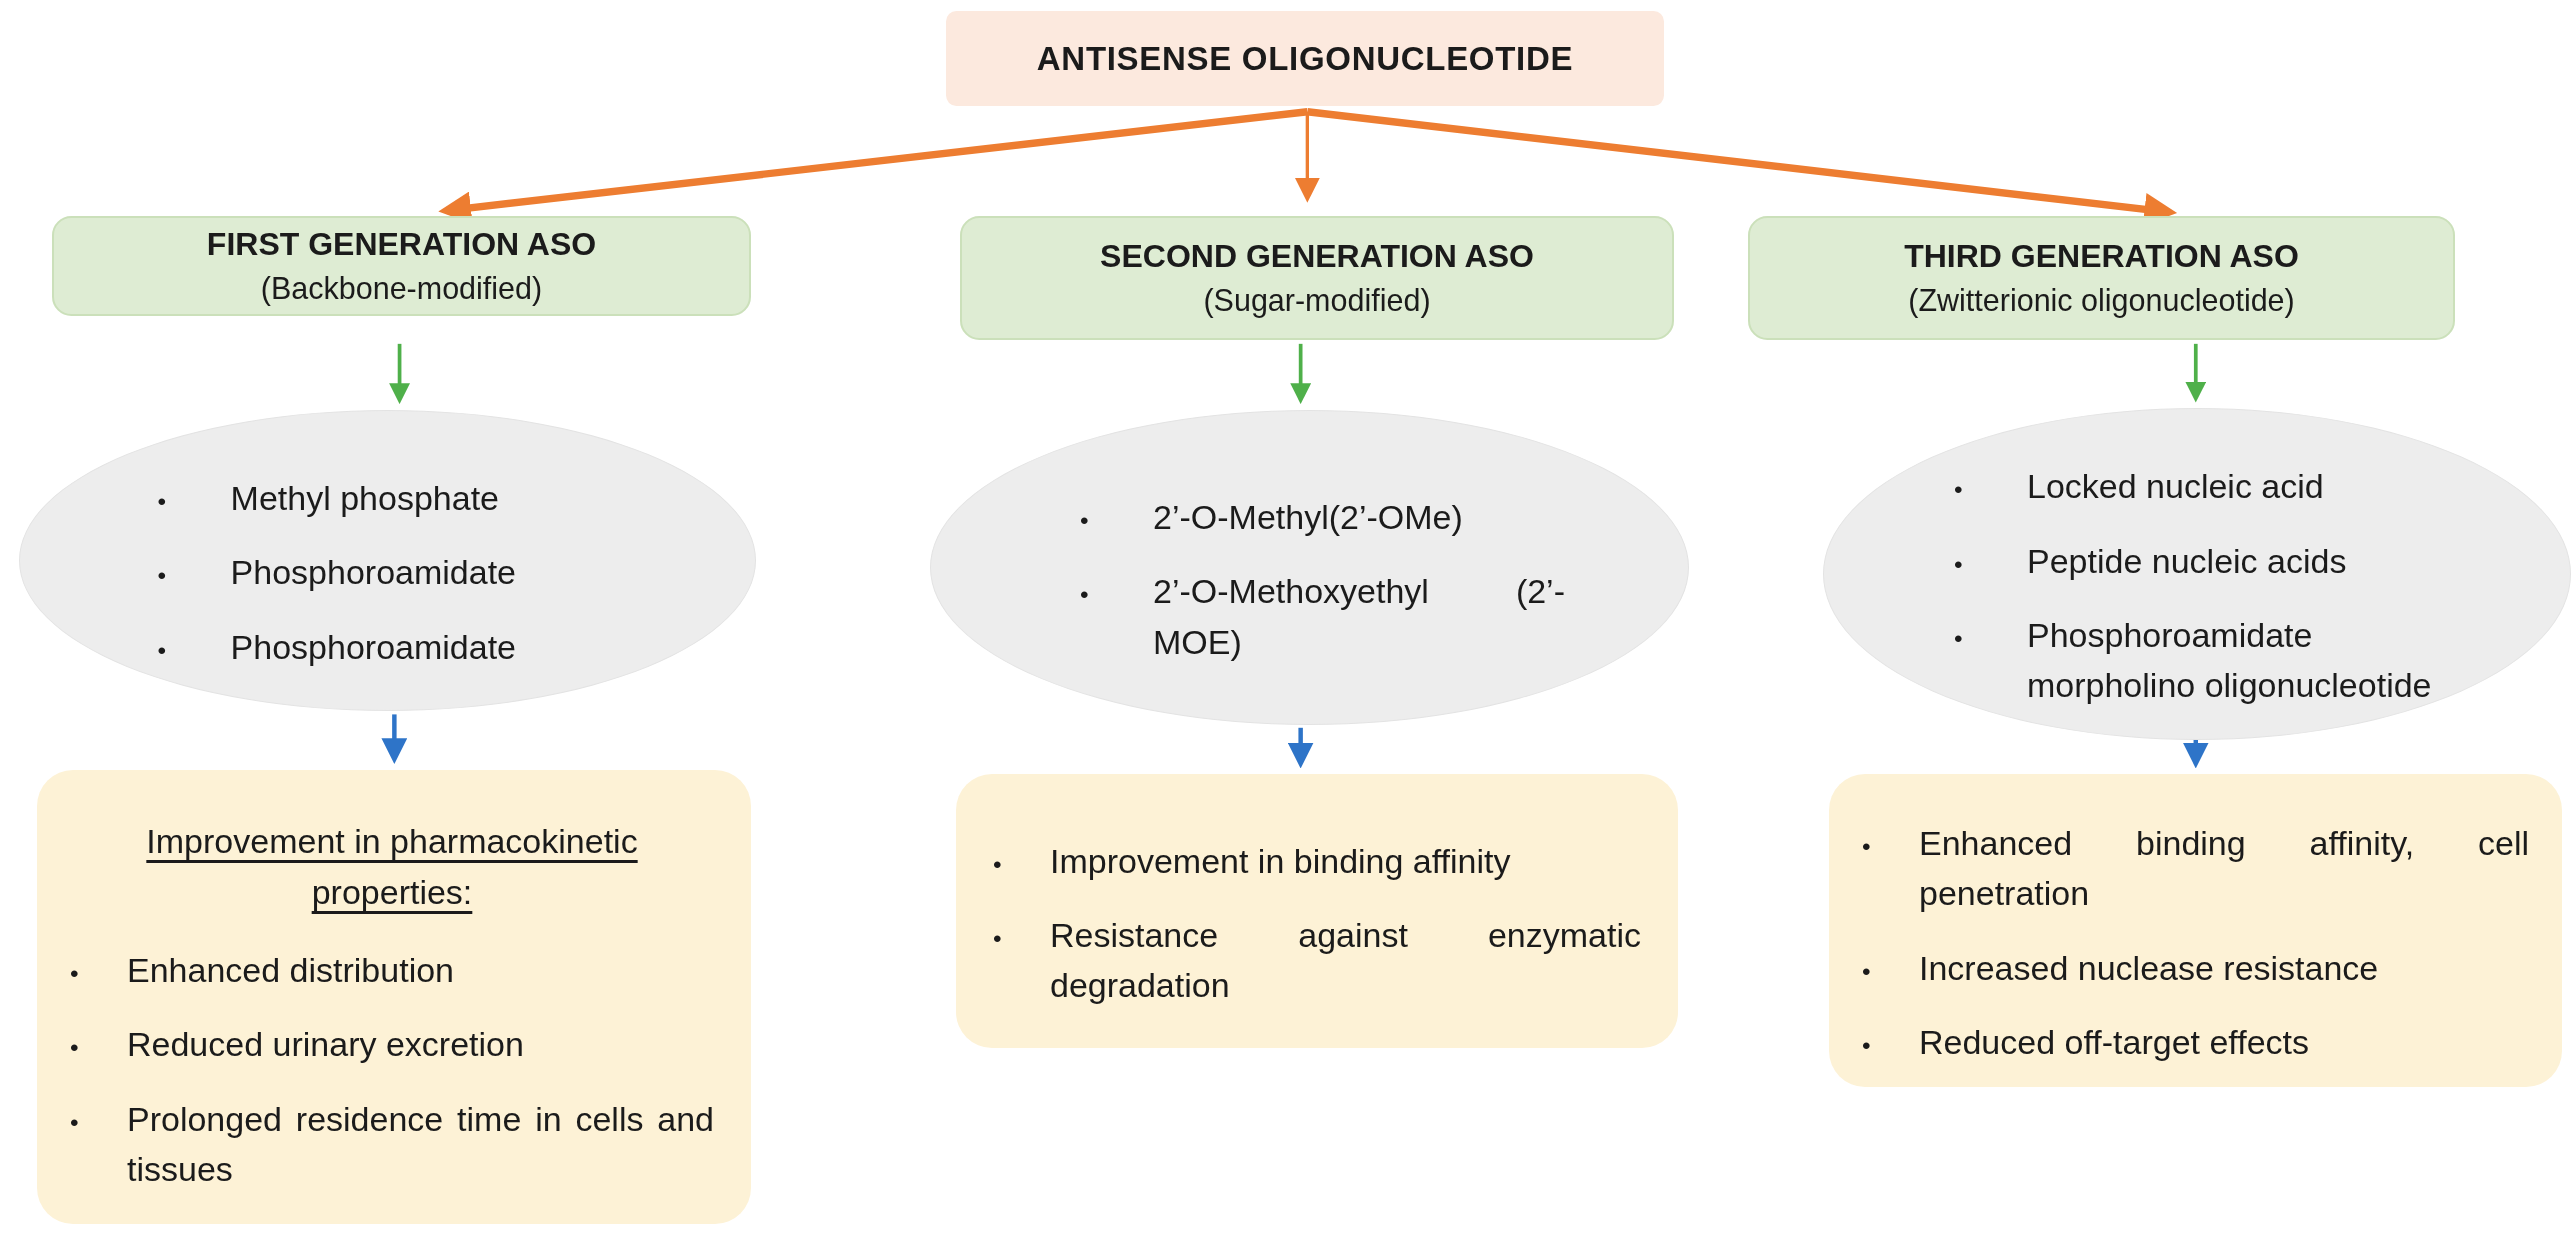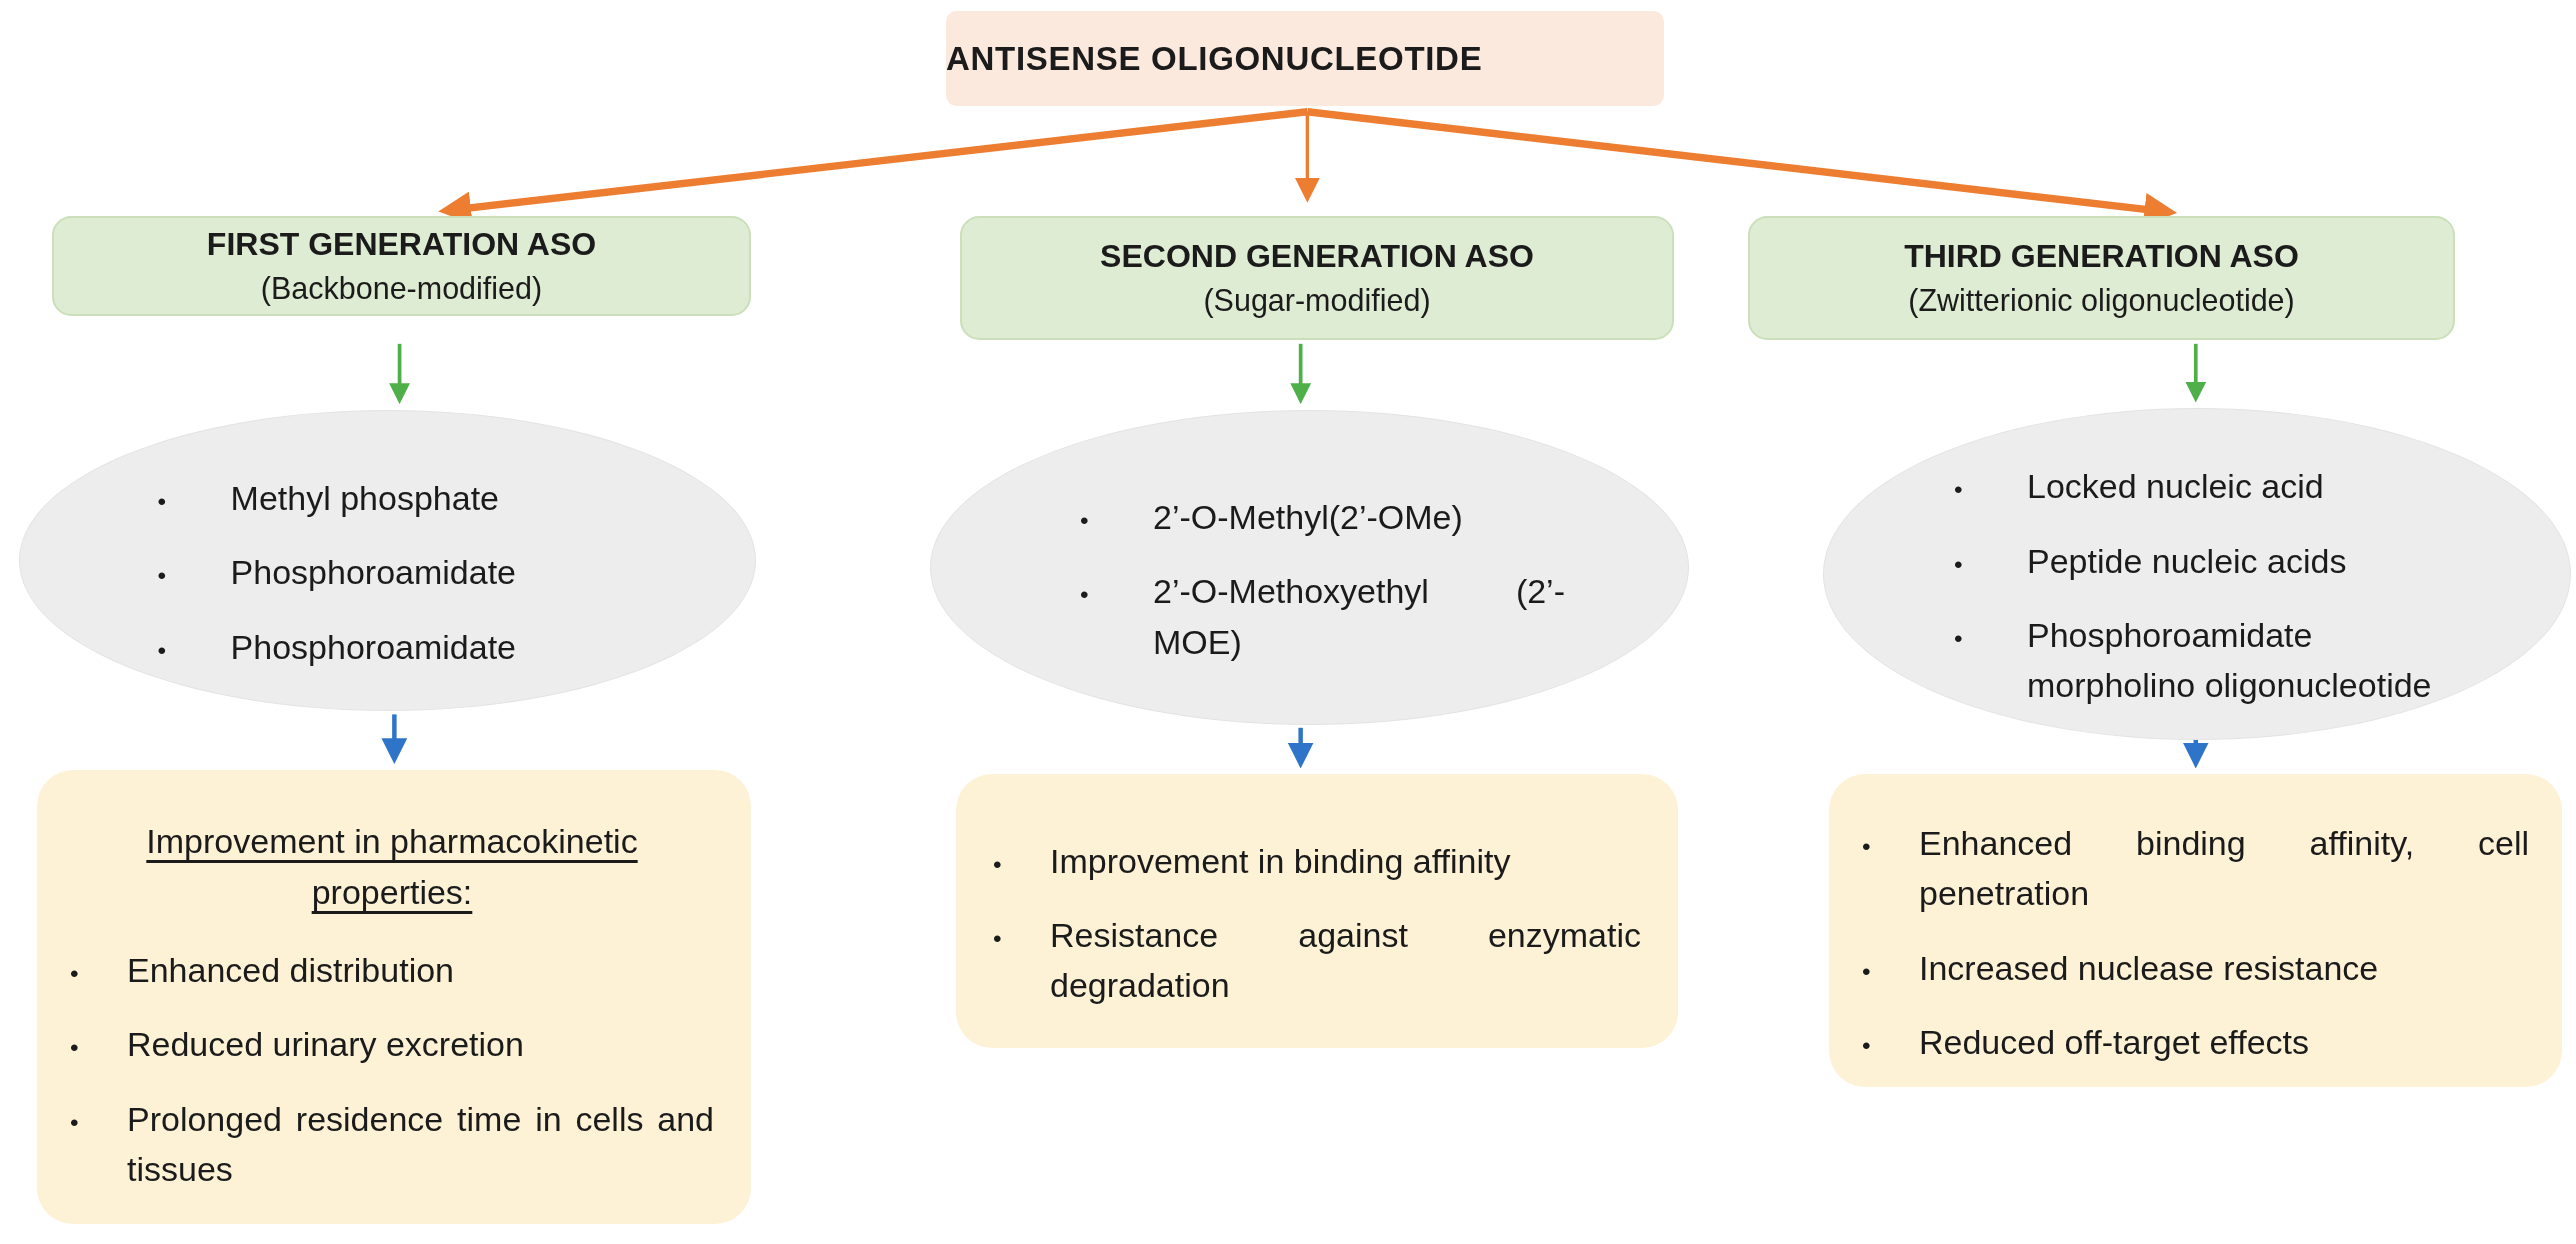--- a/index.html
+++ b/index.html
@@ -11,21 +11,21 @@
     color:#1b1b1b;
     overflow:hidden;
   }
   .abs{position:absolute;box-sizing:border-box;}
 
   
   .title-box{
     left:946px;top:11px;width:718px;height:95px;
     background:var(--root-box-bg,#fce9de);
     border-radius:10.4px;
-    display:flex;align-items:center;
+    display:flex;align-items:center;justify-content:center;
     font-weight:bold;font-size:33px;letter-spacing:0.7px;
     text-align:center;
   }
 
   
   .gen-box{
     background:var(--generation-box-bg,#deecd3);
     border:2.2px solid var(--generation-box-border,#cbe0ba);
     border-radius:19.3px;
     display:flex;flex-direction:column;align-items:center;justify-content:center;

